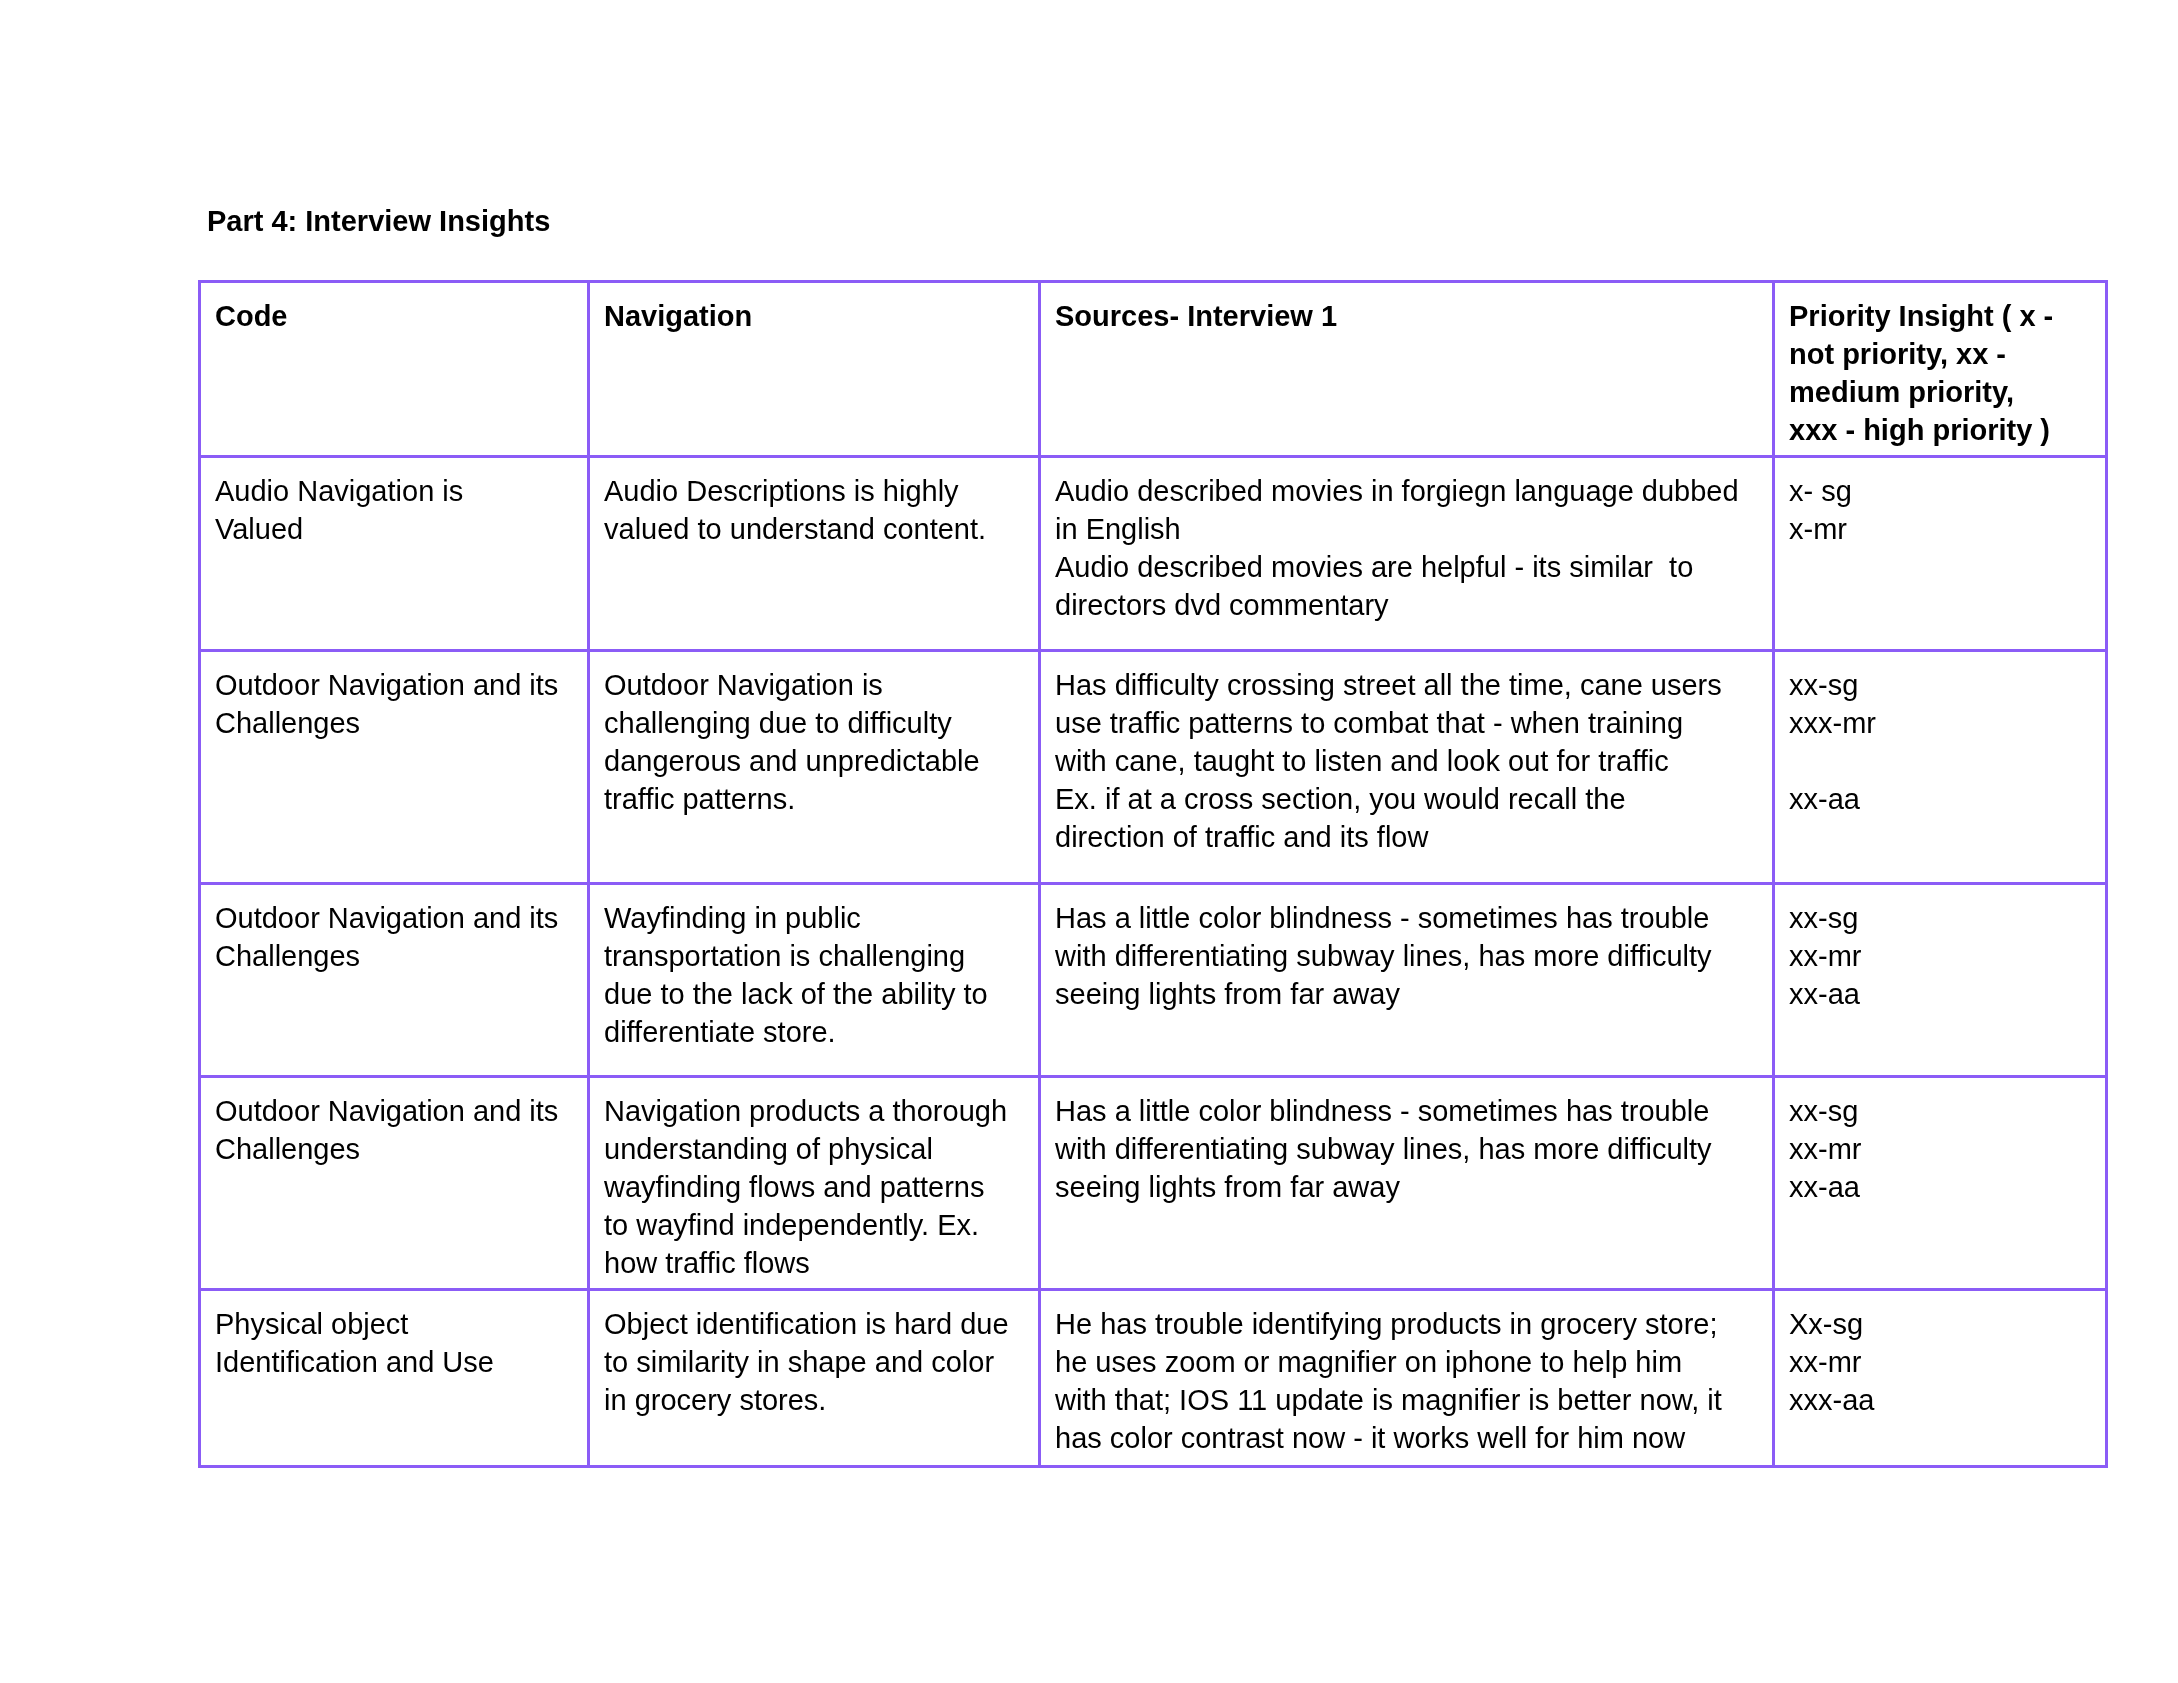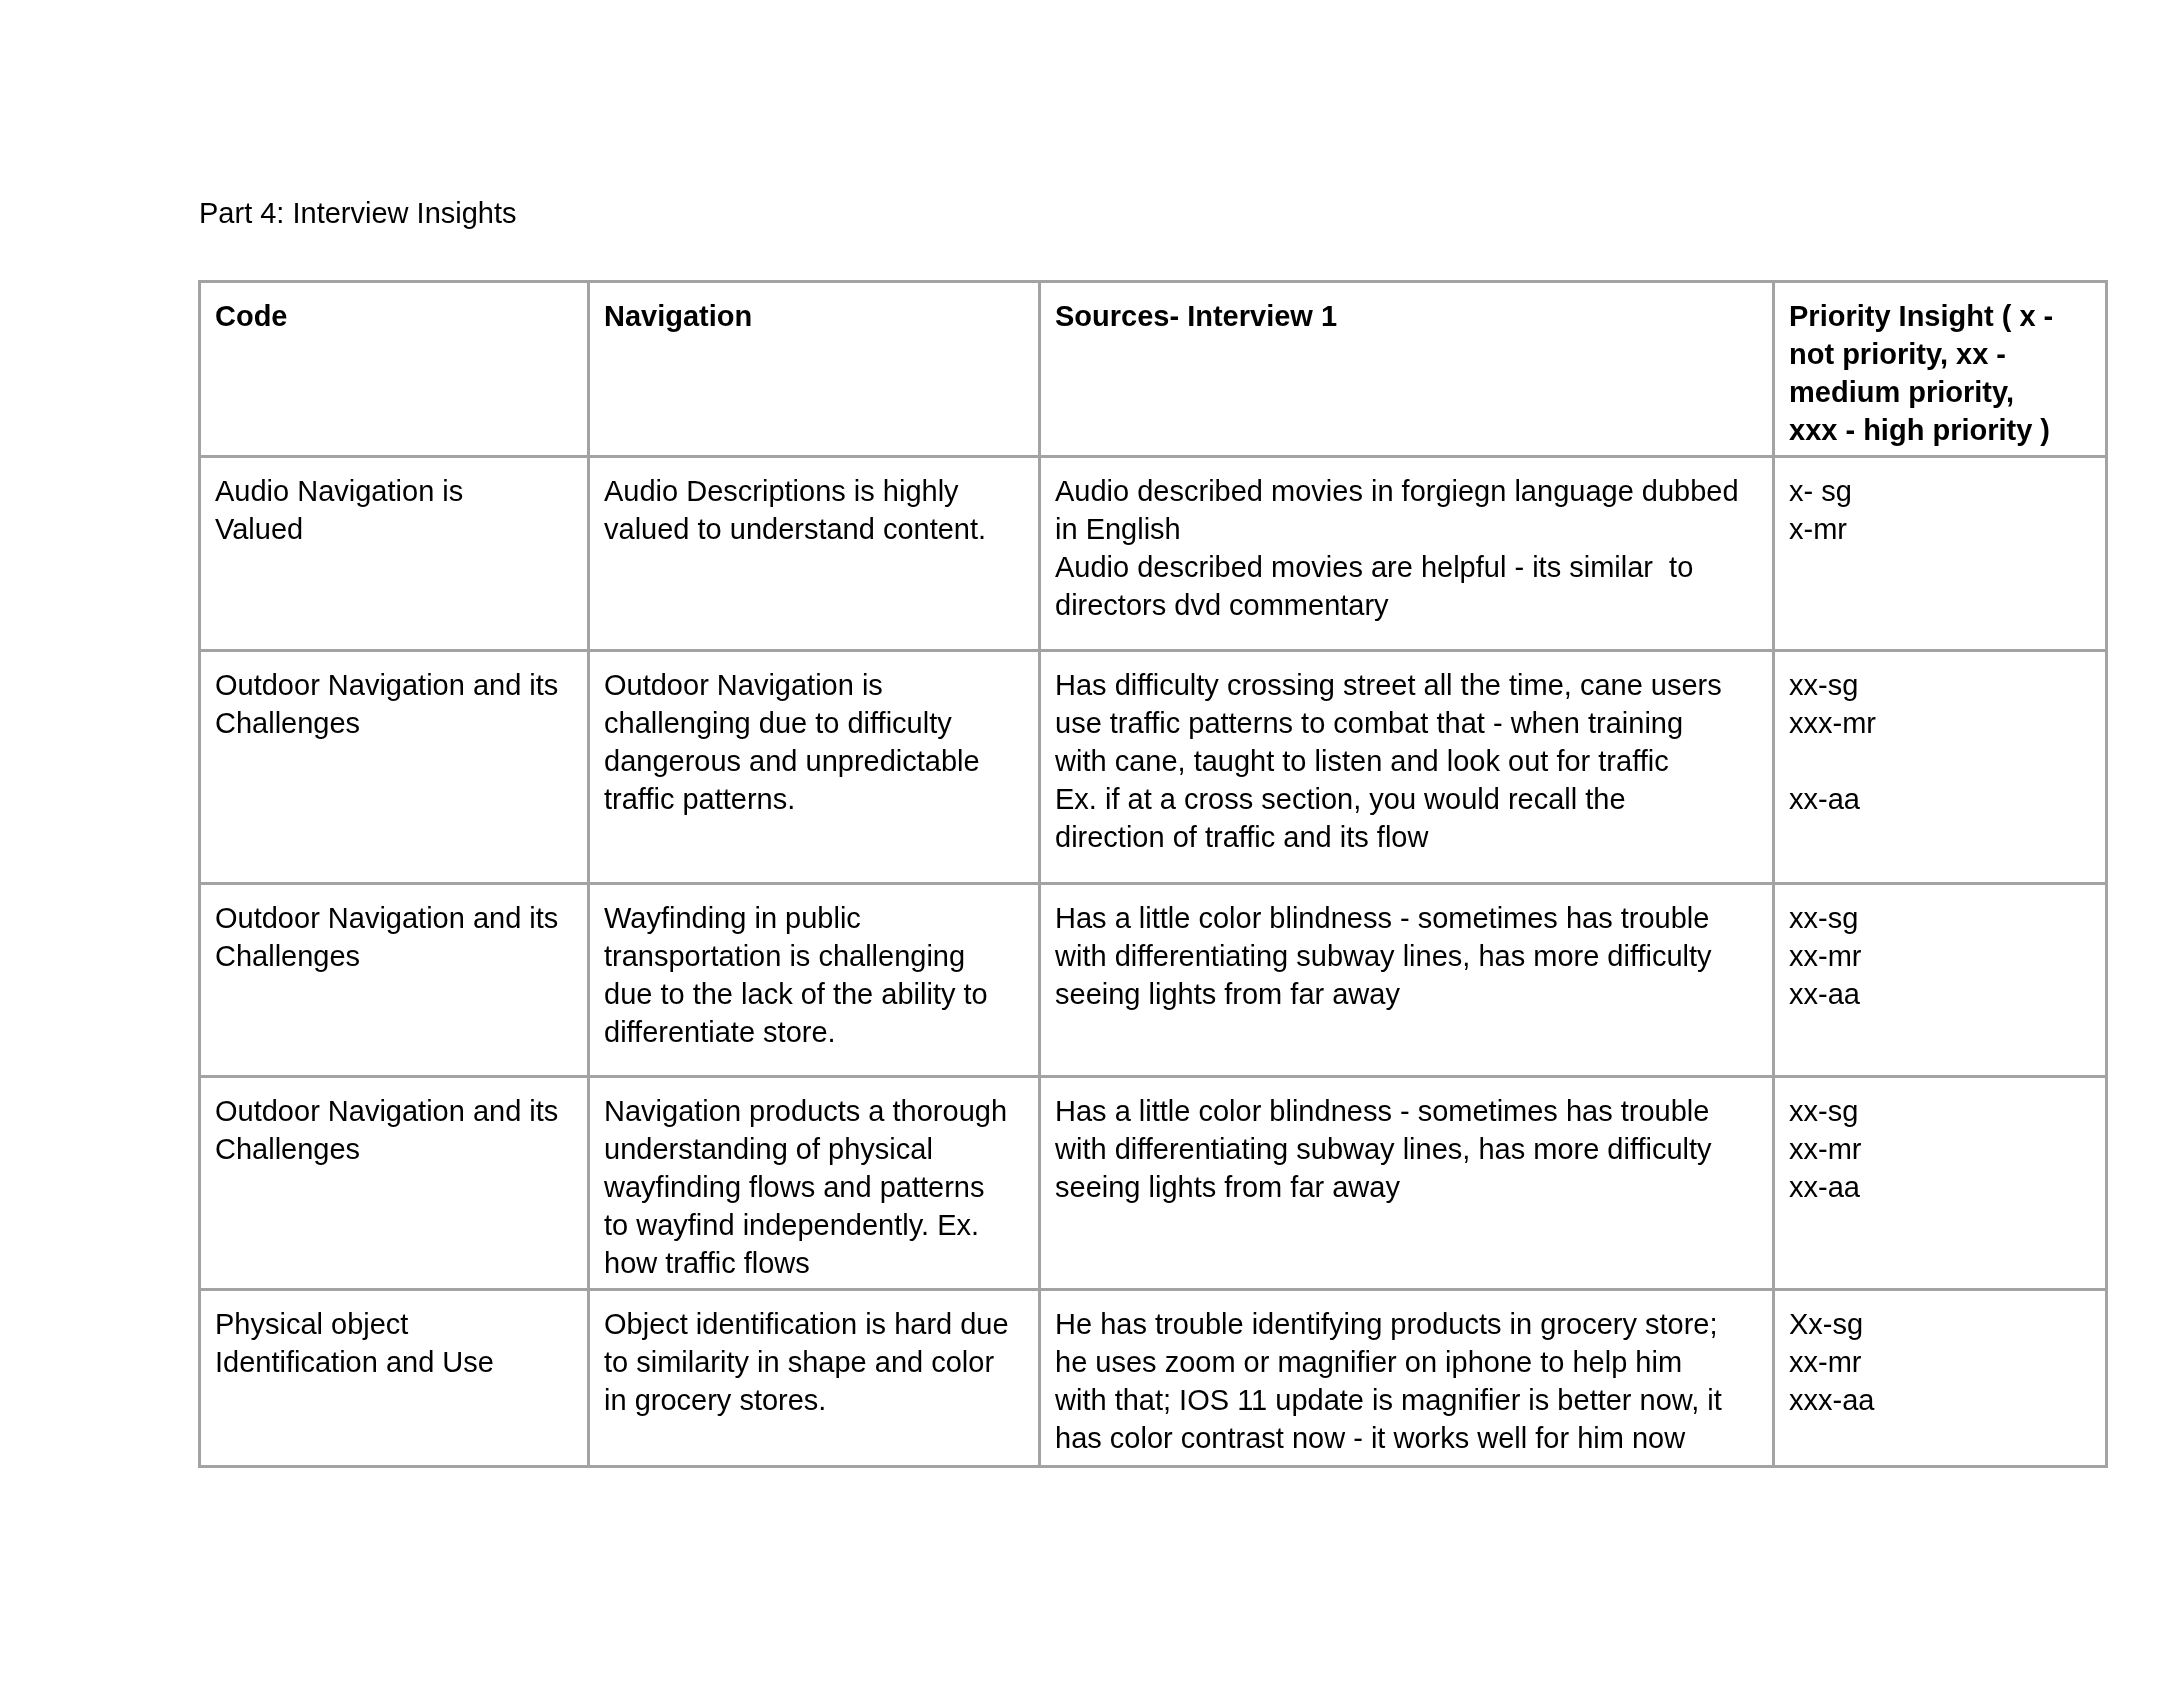--- a/index.html
+++ b/index.html
@@ -14,34 +14,34 @@
     font-family: "Liberation Sans", sans-serif;
     color: #000000;
     overflow: hidden;
   }
   .page-title {
     position: absolute;
     left: 199px;
     top: 194px;
     font-size: 29px;
     line-height: 38px;
-    font-weight: normal;
-    margin: 0;
+    font-weight: bold;
+    margin: 8px;
   }
   table.insights {
     position: absolute;
     left: 198px;
     top: 280px;
     width: 1907px;
     border-collapse: collapse;
     table-layout: fixed;
   }
   table.insights th,
   table.insights td {
-    border: 3px solid #a3a3a3;
+    border: 3px solid #8b5cf6;
     vertical-align: top;
     text-align: left;
     padding: 14px 14px 6px 14px;
     font-size: 29px;
     line-height: 38px;
     white-space: pre-wrap;
     word-wrap: break-word;
     overflow: hidden;
   }
   table.insights th {

